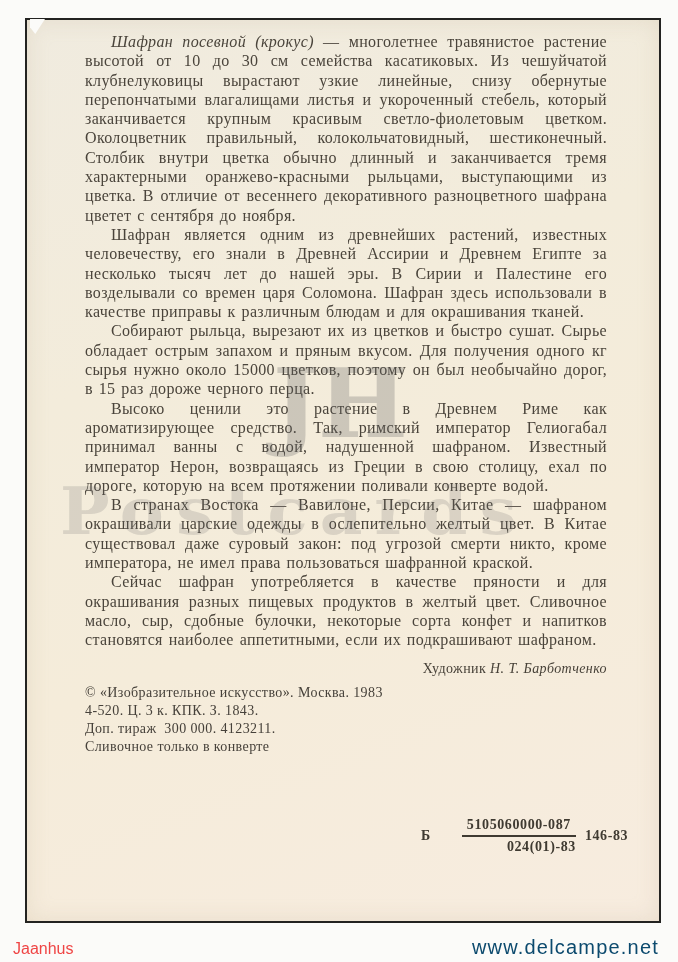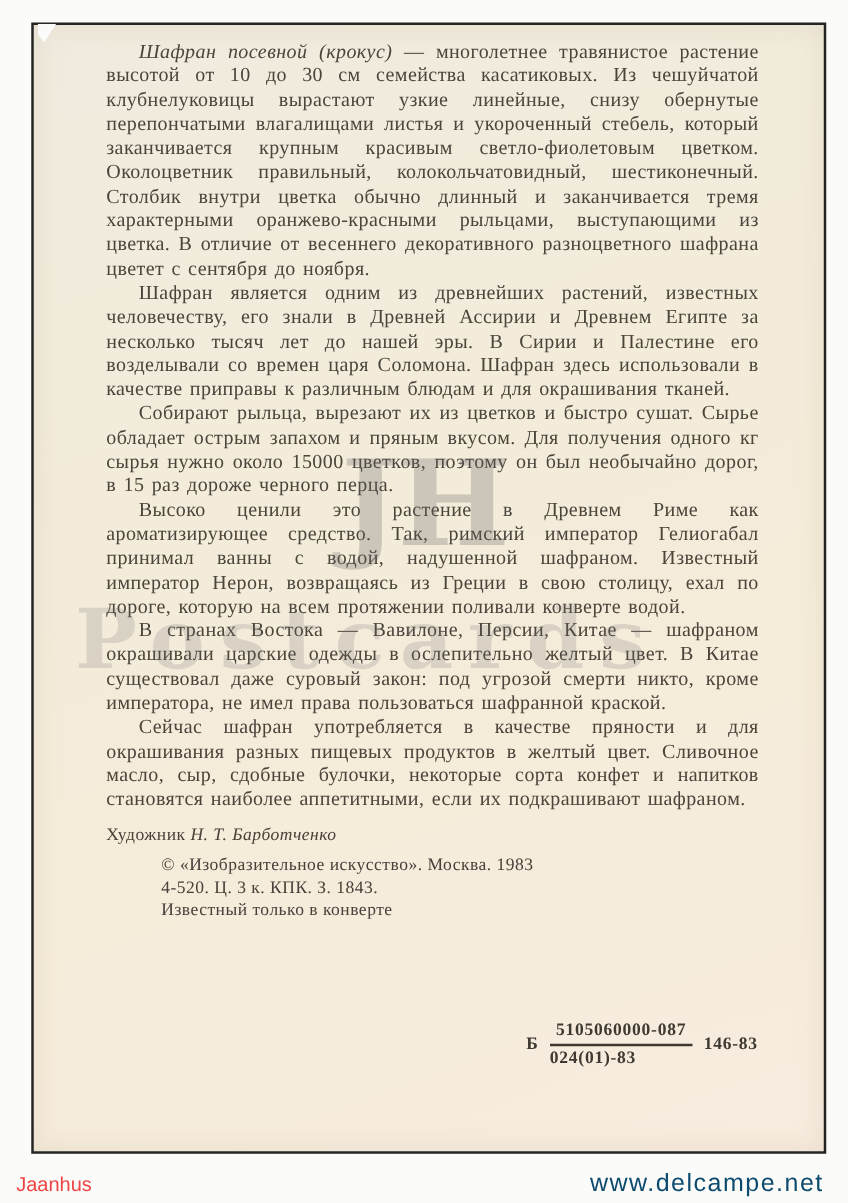--- a/index.html
+++ b/index.html
@@ -39,42 +39,42 @@
     letter-spacing: 0.35px;
     word-spacing: 1.5px;
   }
   .lead-italic { font-style: italic; }
   .credits {
     margin-top: 9px;
     font-size: 14px;
     line-height: 19px;
     letter-spacing: 0.4px;
     color: #474138;
+    text-align: right;
   }
   .credits .name { font-style: italic; }
   .imprint {
     margin-top: 6px;
     font-size: 14px;
     line-height: 18px;
     letter-spacing: 0.4px;
     color: #46413a;
-    margin-left: 44px;
   }
   .catalog {
     position: absolute;
     left: 394px; top: 797px;
     display: flex;
     align-items: center;
     gap: 9px;
     font-weight: bold;
     font-size: 14px;
     color: #3f3a31;
     letter-spacing: 0.6px;
   }
-  .frac { display: inline-flex; flex-direction: column; text-align: left; }
+  .frac { display: inline-flex; flex-direction: column; text-align: right; margin-left: 22px; }
   .frac .num { border-bottom: 2px solid #3f3a31; padding: 0 5px 2px; }
   .frac .den { padding-top: 2px; }
   .wm { position: absolute; line-height: 1; pointer-events: none; }
   .wm-jh {
     left: 246px; top: 336px;
     font-family: "DejaVu Serif", serif;
     font-weight: bold;
     font-size: 95px;
     color: rgba(100,100,100,0.28);
   }
@@ -120,21 +120,22 @@
     <div class="credits">
       <div>
         <span>Художник</span>
         <span class="name">Н. Т. Барботченко</span>
       </div>
     </div>
 
     <div class="imprint">
       <div>© «Изобразительное искусство». Москва. 1983</div>
       <div>4-520. Ц. 3 к. КПК. З. 1843.</div>
-      <div>Известный только в конверте</div>
+      <div>Доп. тираж&nbsp; 300 000. 4123211.</div>
+      <div>Сливочное только в конверте</div>
     </div>
   </div>
 
   <div class="catalog">
     <span>Б</span>
     <span class="frac">
       <span class="num">5105060000-087</span>
       <span class="den">024(01)-83</span>
     </span>
     <span>146-83</span>

